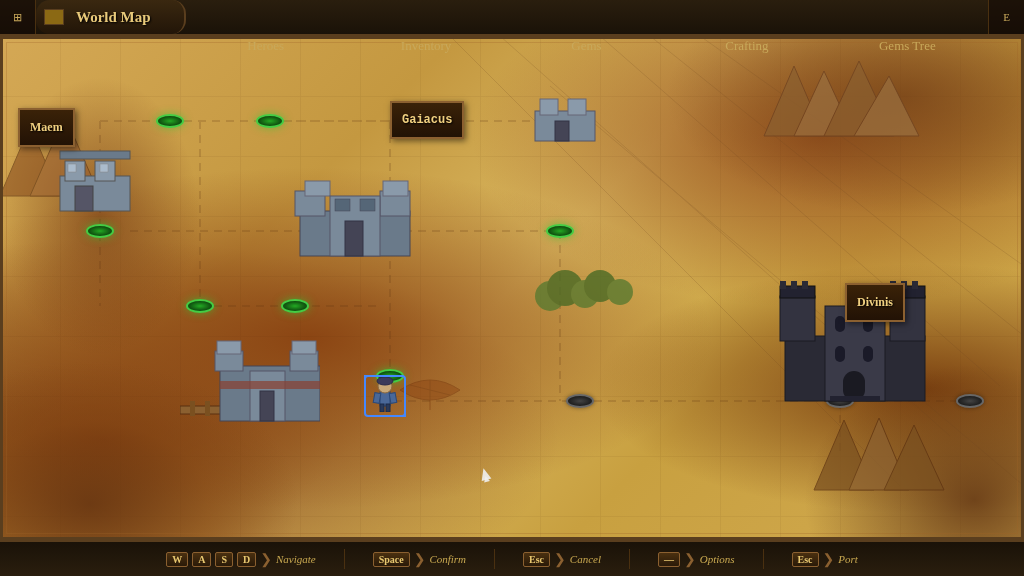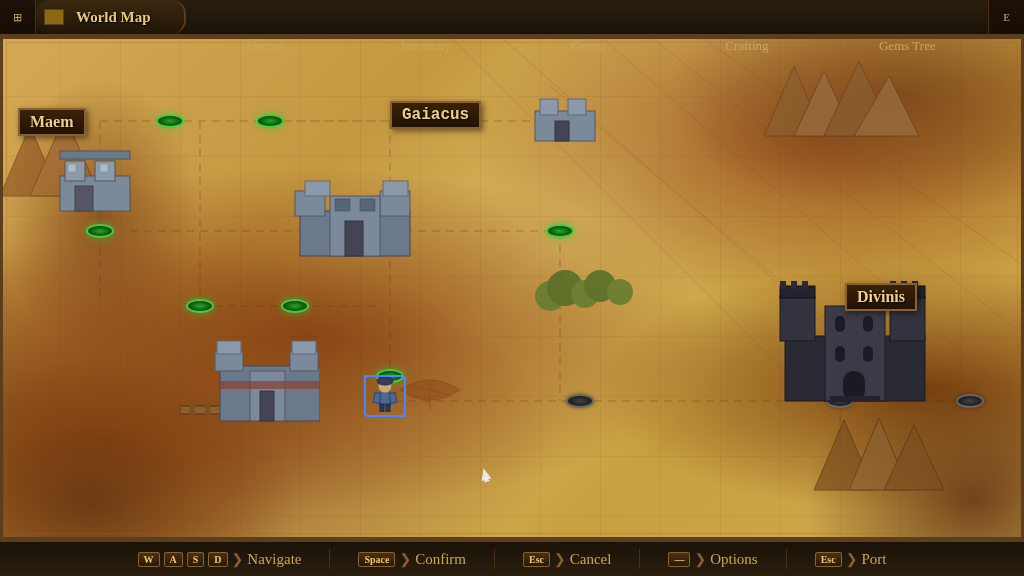--- a/index.html
+++ b/index.html
@@ -158,23 +158,23 @@
       border-color: #666;
       box-shadow: 0 0 4px rgba(0,0,0,0.4);
     }
 
     
     .loc-label {
       position: absolute;
       background: linear-gradient(180deg, #3a2208 0%, #221205 100%);
       border: 2px solid #8b6030;
       color: #f0d080;
-      font-size: 16px;
+      font-size: 12px;
       font-weight: bold;
-      padding: 3px 10px;
+      padding: 10px 10px;
       white-space: nowrap;
       text-shadow: 1px 1px 2px #000;
       box-shadow: 2px 2px 6px rgba(0,0,0,0.5);
       text-align: center;
     }
 
     
     #hero {
       position: absolute;
       transform: translate(-50%, -50%);
@@ -229,21 +229,22 @@
       text-align: center;
     }
 
     .hotkey-arrow {
       color: #8b6030;
       font-size: 14px;
     }
 
     .hotkey-label {
       color: #c8a850;
-      font-size: 15px;
+      font-size: 11px;
+      font-style: italic;
     }
 
     .hotkey-sep {
       width: 1px;
       height: 20px;
       background: #4a3010;
       margin: 0 4px;
     }
 
     

